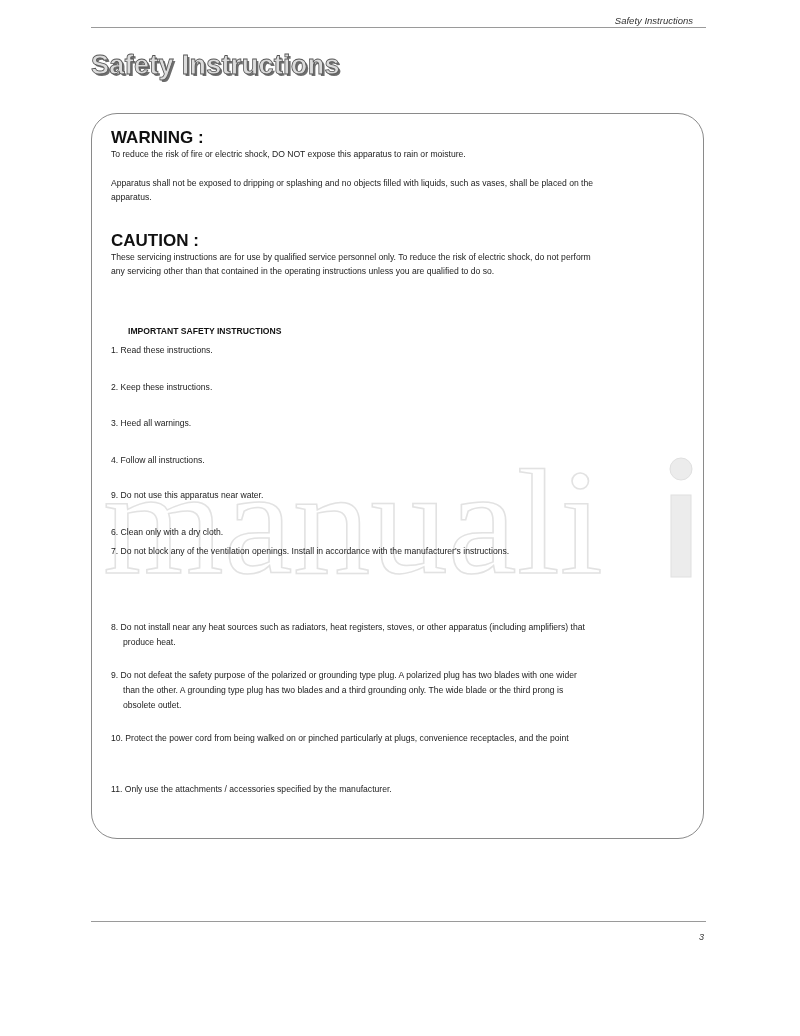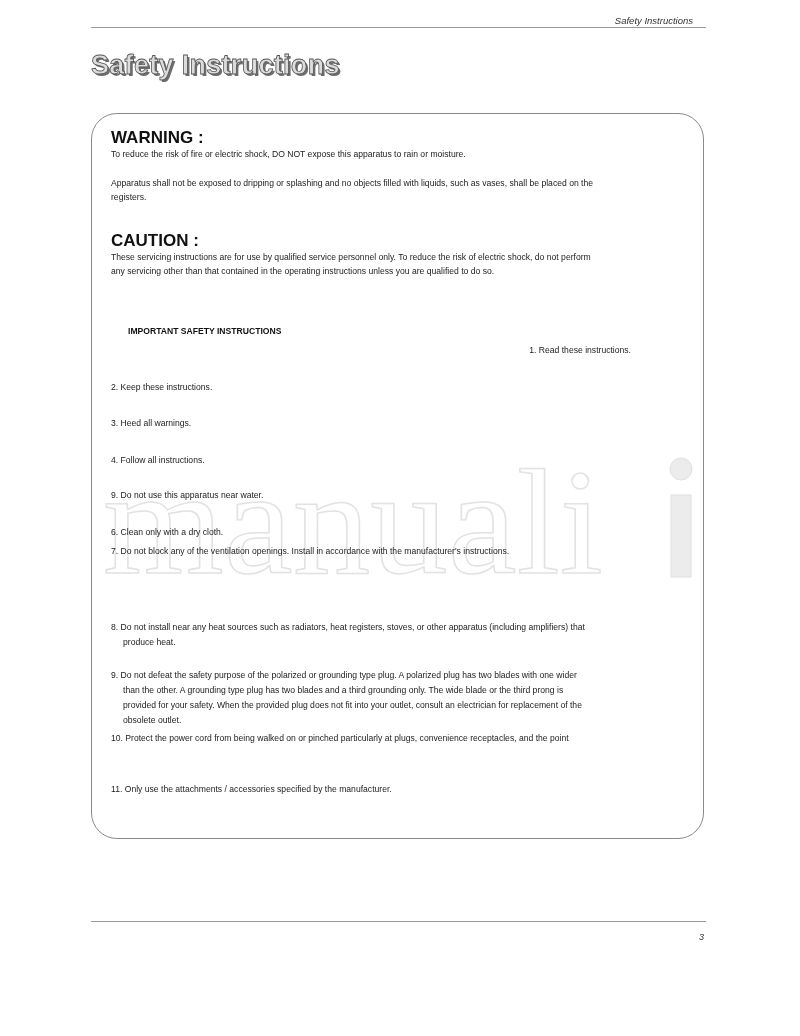--- a/index.html
+++ b/index.html
@@ -136,29 +136,29 @@
 
 <svg class="watermark" viewBox="0 0 600 125" xmlns="http://www.w3.org/2000/svg">
   <text x="0" y="118" font-family="Liberation Serif, serif" font-size="150" fill="none" stroke="#e2e2e2" stroke-width="1.5" textLength="500" lengthAdjust="spacingAndGlyphs">manuali</text>
   <rect x="568" y="40" width="20" height="82" fill="#ececec" stroke="#e0e0e0" stroke-width="1"></rect>
   <circle cx="578" cy="14" r="11" fill="#ececec" stroke="#e0e0e0" stroke-width="1"></circle>
 </svg>
 
 <h2 class="h-big" style="top:129px;">WARNING :</h2>
 <p class="para" style="top:147px;">To reduce the risk of fire or electric shock, DO NOT expose this apparatus to rain or moisture.</p>
 <p class="para" style="top:176px;">Apparatus shall not be exposed to dripping or splashing and no objects filled with liquids, such as vases, shall be placed on the</p>
-<p class="para" style="top:190px;">registers.</p>
+<p class="para" style="top:190px;">apparatus.</p>
 
 <h2 class="h-big" style="top:232px;">CAUTION :</h2>
 <p class="para" style="top:250px;">These servicing instructions are for use by qualified service personnel only. To reduce the risk of electric shock, do not perform</p>
 <p class="para" style="top:264px;">any servicing other than that contained in the operating instructions unless you are qualified to do so.</p>
 
 <p class="subhead" style="top:309px;">IMPORTANT SAFETY INSTRUCTIONS</p>
 
-<p class="item" style="top:343px;text-align:right;">
+<p class="item" style="top:343px;">
   <span>1. Read these instructions.</span>
 </p>
 <p class="item" style="top:380px;">
   <span>2. Keep these instructions.</span>
 </p>
 <p class="item" style="top:416px;">
   <span>3. Heed all warnings.</span>
 </p>
 <p class="item" style="top:453px;">
   <span>4. Follow all instructions.</span>
@@ -172,21 +172,20 @@
 <p class="item" style="top:544px;">
   <span>7. Do not block any of the ventilation openings. Install in accordance with the manufacturer's instructions.</span>
 </p>
 <p class="item" style="top:598px;margin-top:22px;">
   <span>8. Do not install near any heat sources such as radiators, heat registers, stoves, or other apparatus (including amplifiers) that</span>
   <span class="cont">produce heat.</span>
 </p>
 <p class="item" style="top:650px;margin-top:18px;">
   <span>9. Do not defeat the safety purpose of the polarized or grounding type plug. A polarized plug has two blades with one wider</span>
   <span class="cont">than the other. A grounding type plug has two blades and a third grounding only. The wide blade or the third prong is</span>
-  <span class="cont">provided for your safety. When the provided plug does not fit into your outlet, consult an electrician for replacement of the</span>
   <span class="cont">obsolete outlet.</span>
 </p>
 <p class="item two" style="top:731px;">
   <span>10. Protect the power cord from being walked on or pinched particularly at plugs, convenience receptacles, and the point</span>
 </p>
 <p class="item" style="top:782px;">
   <span>11. Only use the attachments / accessories specified by the manufacturer.</span>
 </p>
 
 <div class="running-footer">

